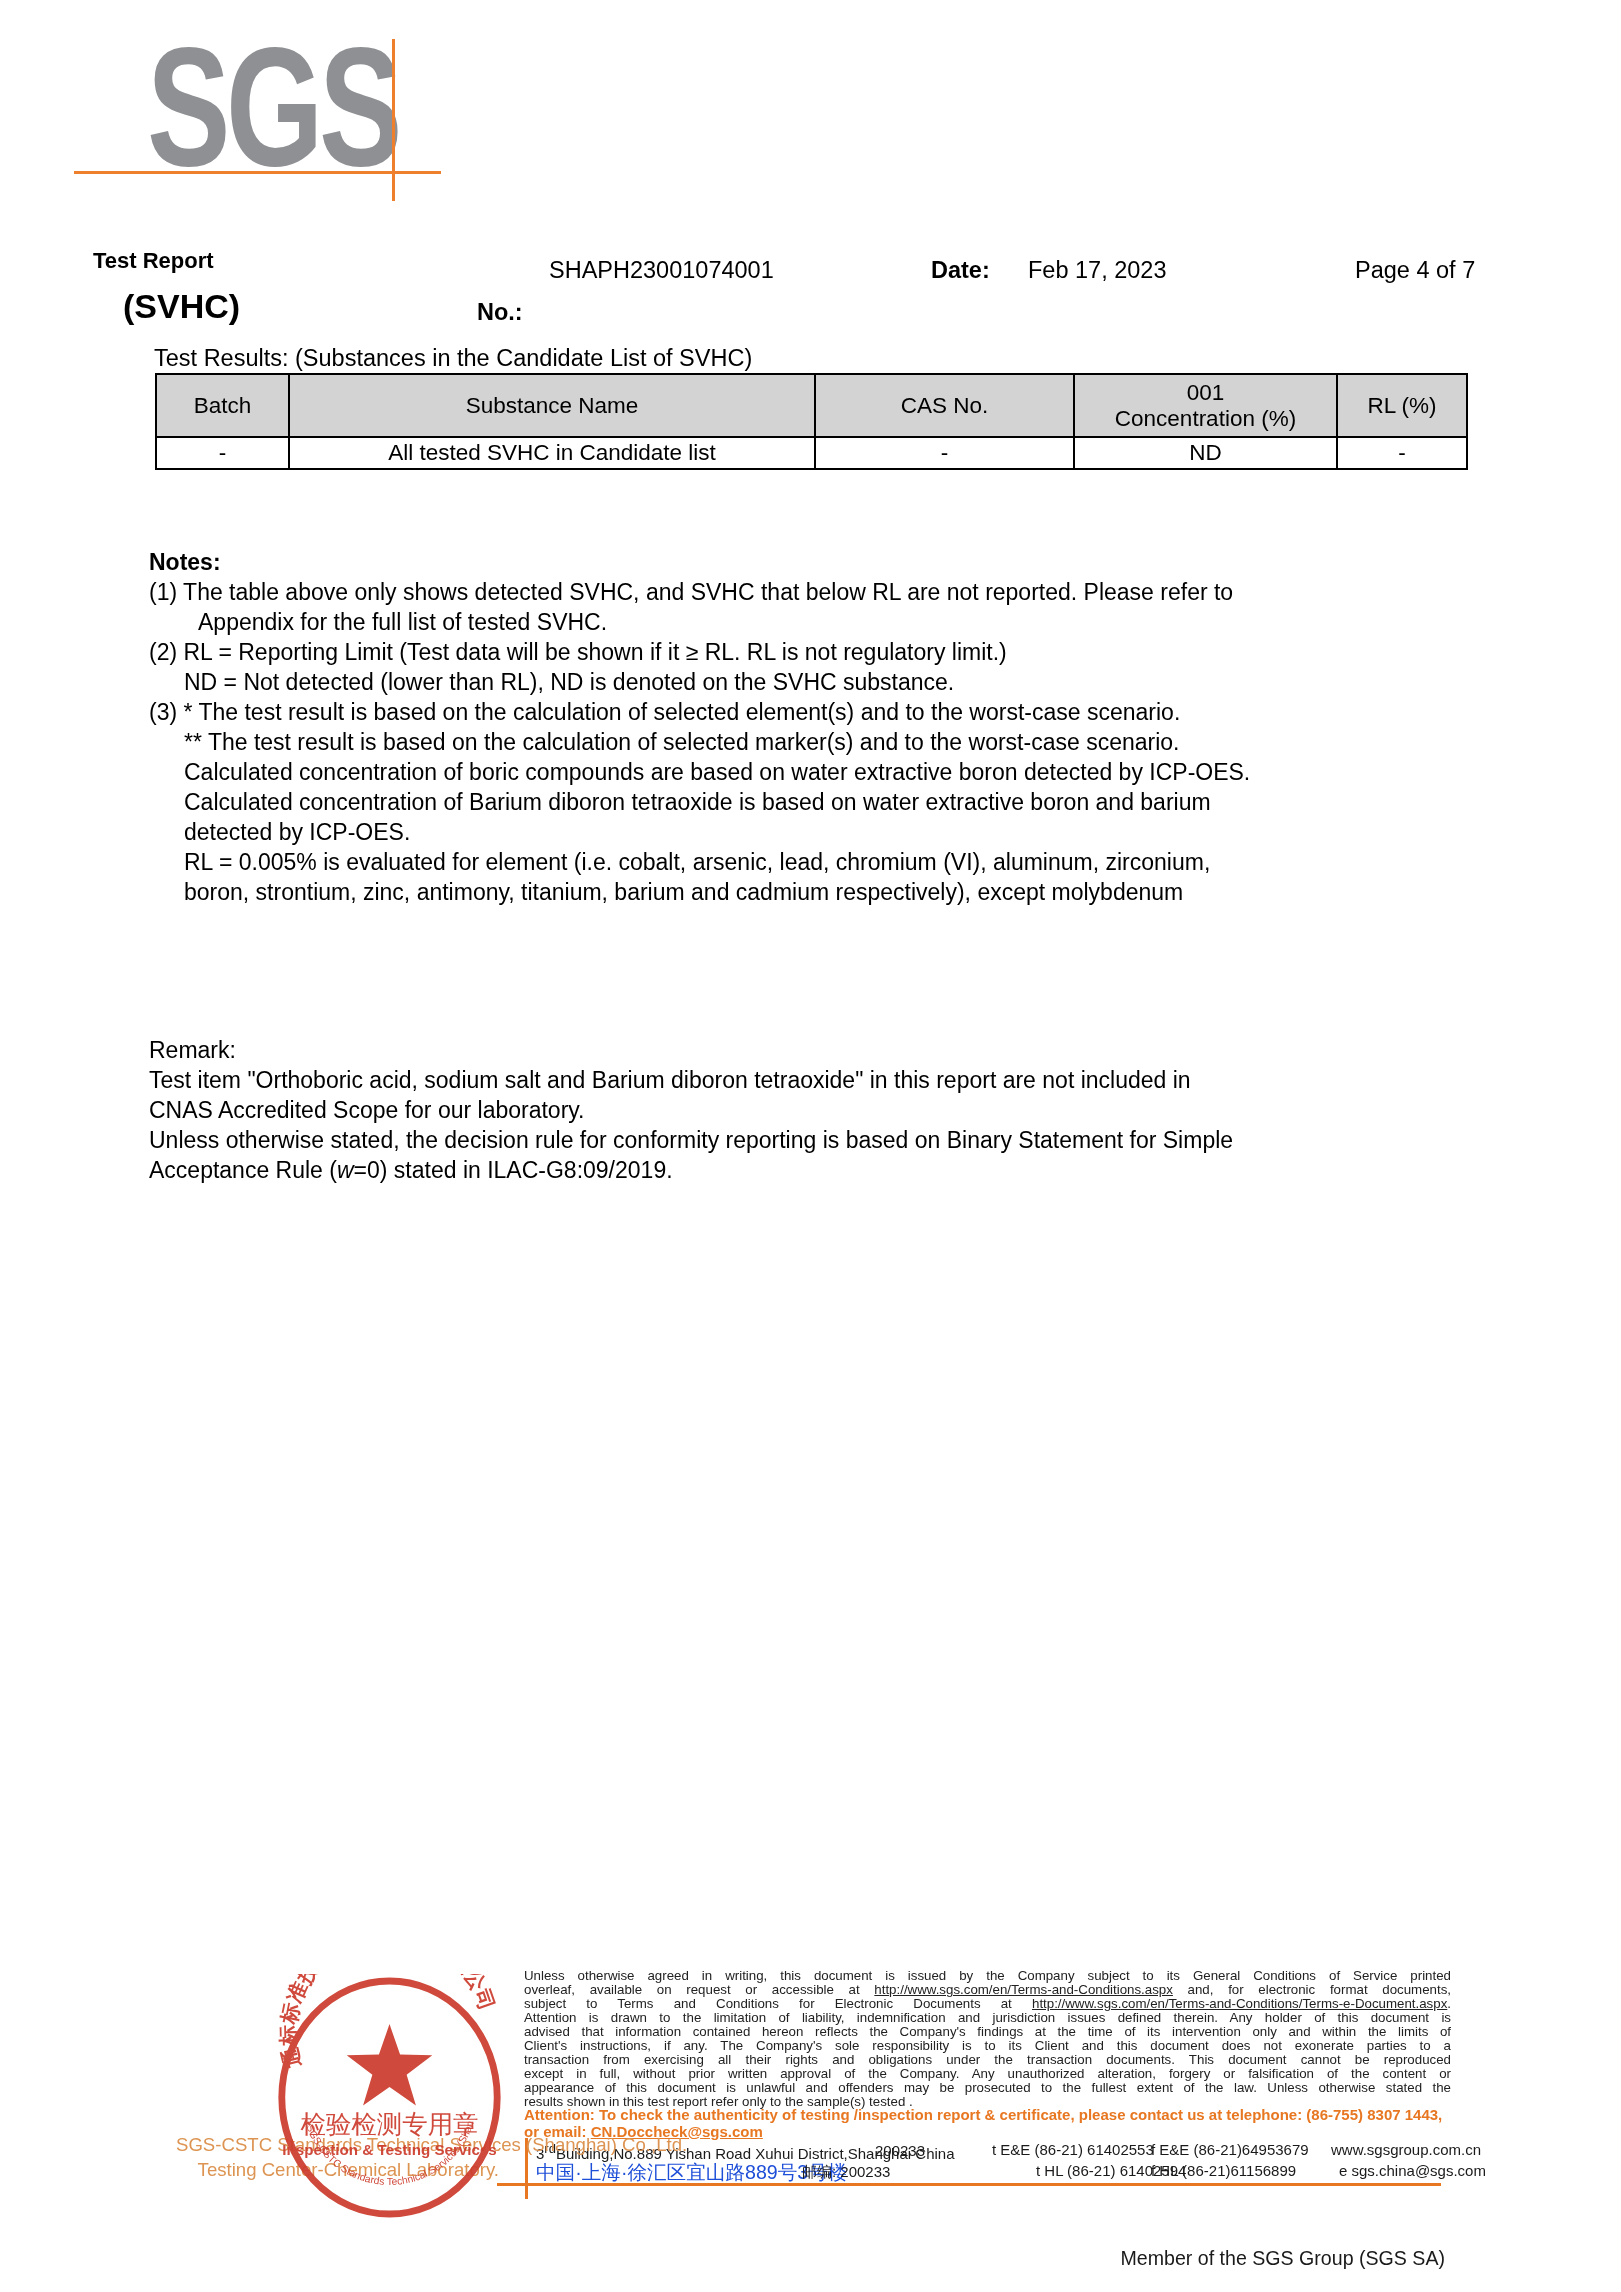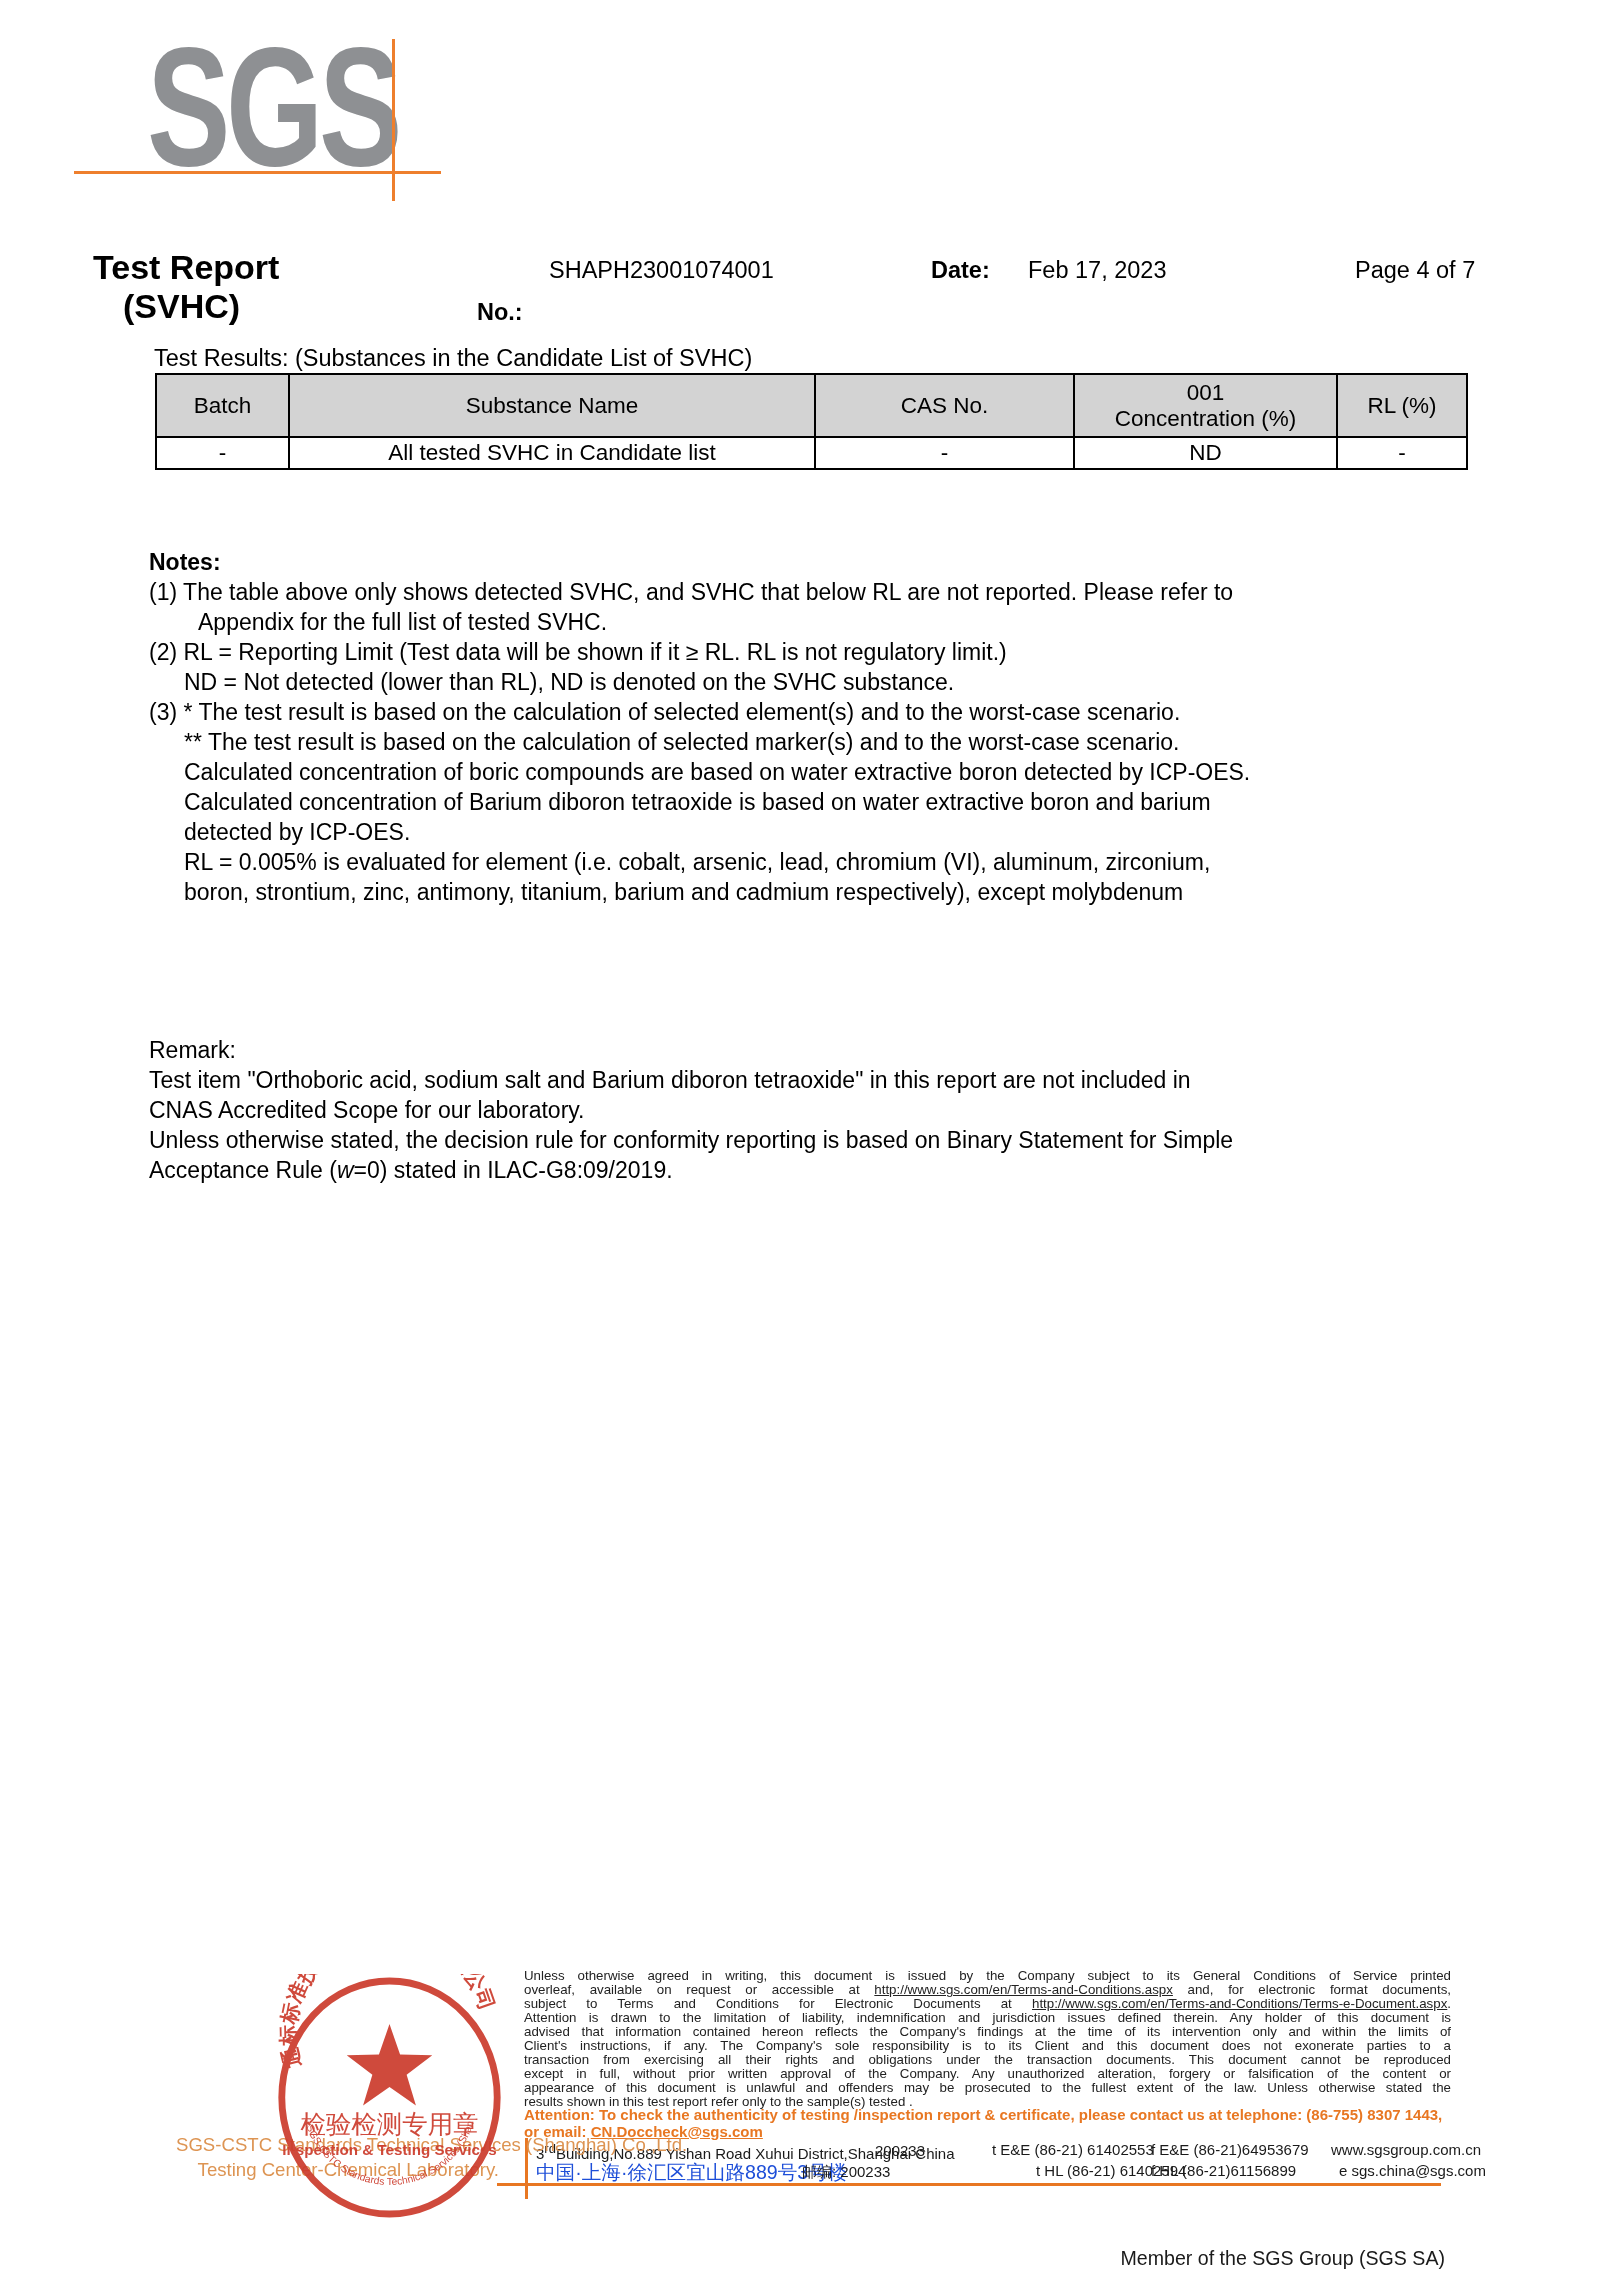--- a/index.html
+++ b/index.html
@@ -9,21 +9,21 @@
   }
   .abs{position:absolute;white-space:nowrap;}
 
   
   .logo-text{left:147px;top:21.6px;font-size:169px;font-weight:bold;color:#8e9093;
     letter-spacing:-5.9px;transform:scaleX(0.74);transform-origin:left top;line-height:1;}
   .logo-vline{left:392px;top:39px;width:2.9px;height:162px;background:#ee7f2d;}
   .logo-hline{left:74px;top:171px;width:367px;height:2.9px;background:#ee7f2d;}
 
   
-  .title1{left:93px;top:248px;font-size:34px;font-weight:bold;}
+  .title1{left:93px;top:248px;font-size:22px;font-weight:bold;}
   .title2{left:123px;top:287px;font-size:34px;font-weight:bold;}
   .hdr-lbl{font-weight:bold;font-size:23.5px;top:257px;}
   .hdr-val{font-size:23.5px;top:257px;}
 
   
   .results-heading{left:154px;top:345px;font-size:23.5px;font-weight:normal;text-align:center;}
   table.res{
     position:absolute;left:155px;top:373px;width:1311px;
     border-collapse:collapse;table-layout:fixed;font-size:22.5px;text-align:center;
   }

